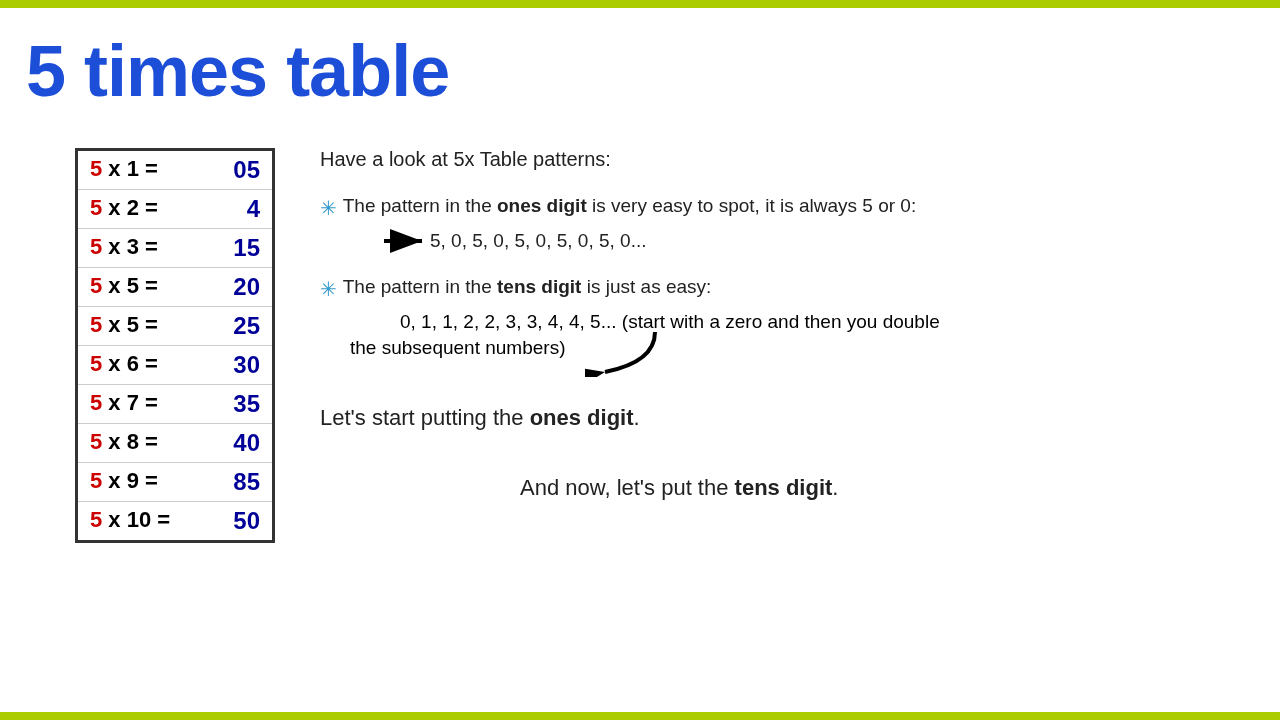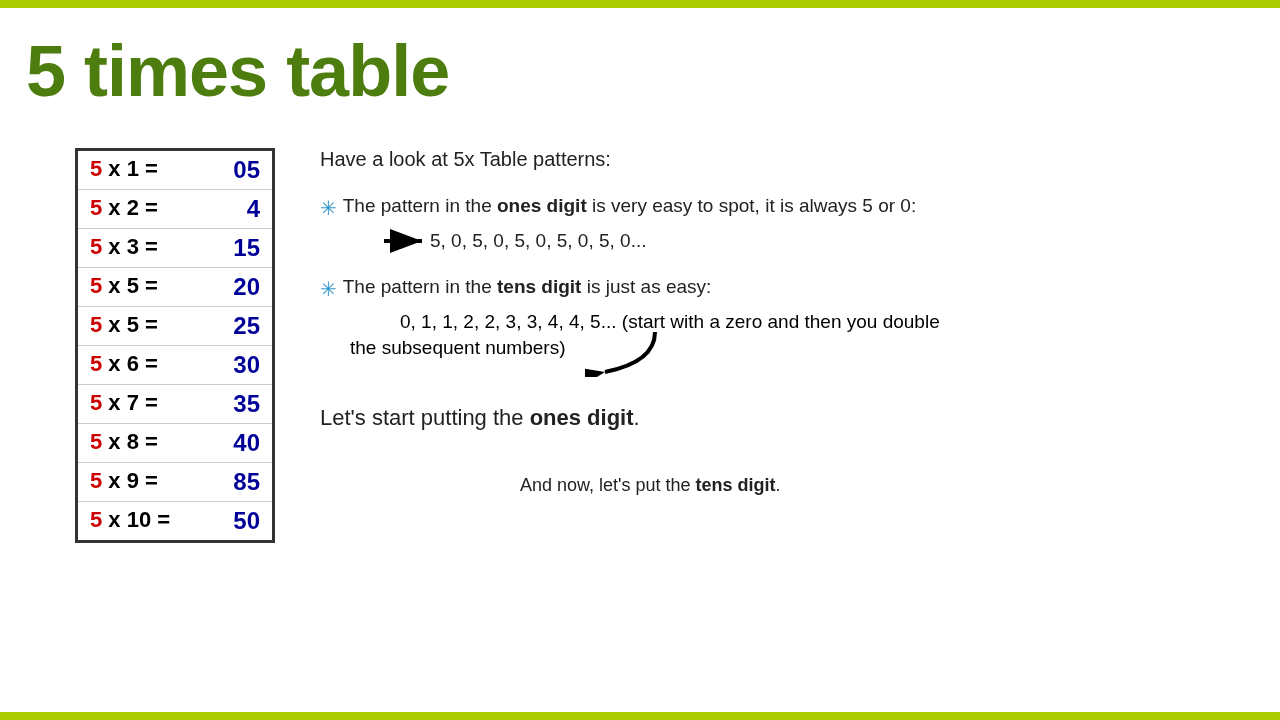--- a/index.html
+++ b/index.html
@@ -32,21 +32,21 @@
       background: #aacc00;
     }
 
     
     .main-title {
       position: absolute;
       top: 30px;
       left: 26px;
       font-size: 72px;
       font-weight: 900;
-      color: #4d7c0f;
+      color: #1d4ed8;
       font-family: Arial Black, Arial, sans-serif;
       letter-spacing: -1px;
     }
 
     
     .times-table {
       position: absolute;
       top: 148px;
       left: 75px;
       width: 200px;
@@ -138,21 +138,21 @@
     }
 
     .cta-ones {
       font-size: 22px;
       color: #222;
       margin-top: 28px;
       margin-bottom: 16px;
     }
 
     .cta-tens {
-      font-size: 18px;
+      font-size: 22px;
       color: #222;
       margin-left: 200px;
       margin-top: 44px;
     }
   </style>
 </head>
 <body>
 
 <div class="top-bar"></div>
 <div class="bottom-bar"></div>

